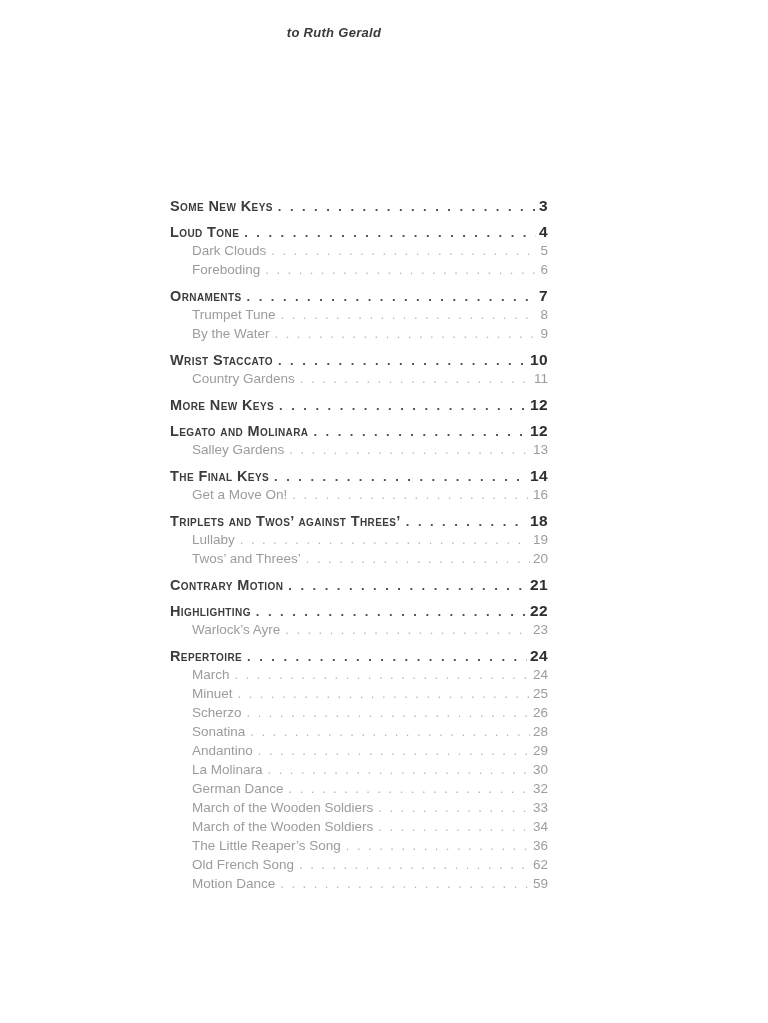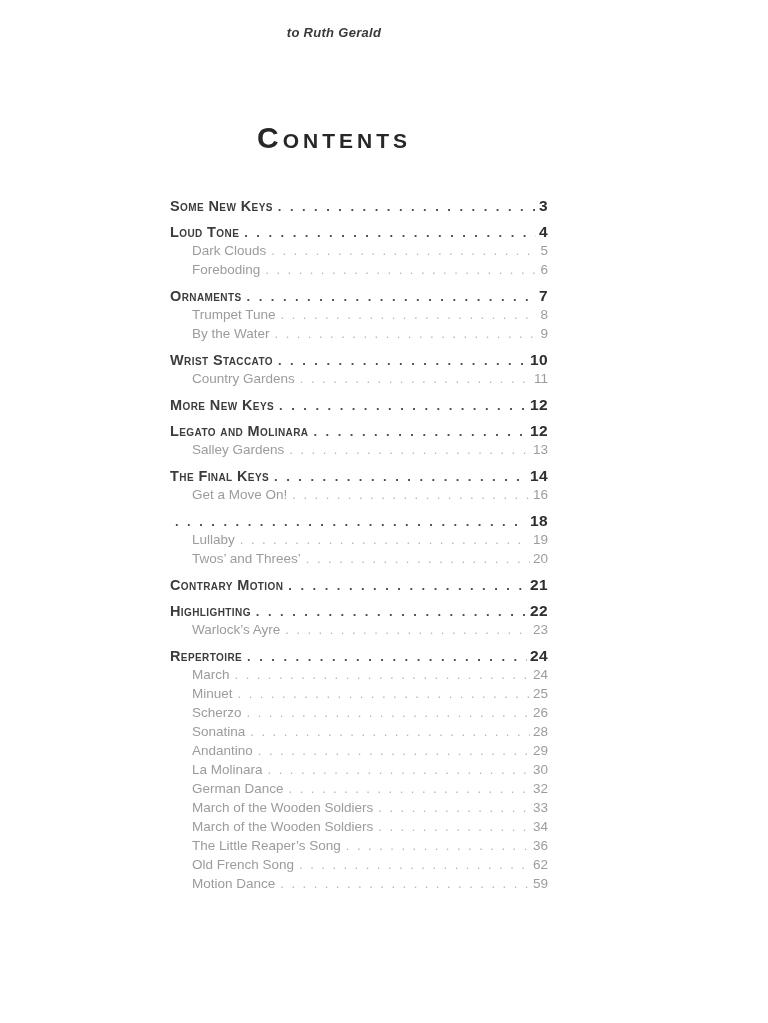--- a/index.html
+++ b/index.html
@@ -100,21 +100,20 @@
     font-size: 13.5px;
     font-weight: 400;
     color: #9c9c9e;
   }
 </style>
 </head>
 <body>
 
 <div class="page">
   <div class="dedication">to Ruth Gerald</div>
-  <h1 class="contents-title">Contents</h1>
   <div class="toc" id="toc">
       <div class="row section-row">
         <span class="entry-label">Some New Keys</span>
         <span class="leader">............................................................</span>
         <span class="page-num">3</span>
       </div>
       <div class="row section-row">
         <span class="entry-label">Loud Tone</span>
         <span class="leader">............................................................</span>
         <span class="page-num">4</span>
@@ -173,20 +172,21 @@
         <span class="entry-label">The Final Keys</span>
         <span class="leader">............................................................</span>
         <span class="page-num">14</span>
       </div>
       <div class="row sub-row">
         <span class="entry-label">Get a Move On!</span>
         <span class="leader">............................................................</span>
         <span class="page-num">16</span>
       </div>
       <div class="row section-row">
+        <span class="entry-label">Triplets and Twos’ against Threes’</span>
         <span class="leader">............................................................</span>
         <span class="page-num">18</span>
       </div>
       <div class="row sub-row">
         <span class="entry-label">Lullaby</span>
         <span class="leader">............................................................</span>
         <span class="page-num">19</span>
       </div>
       <div class="row sub-row">
         <span class="entry-label">Twos’ and Threes’</span>

